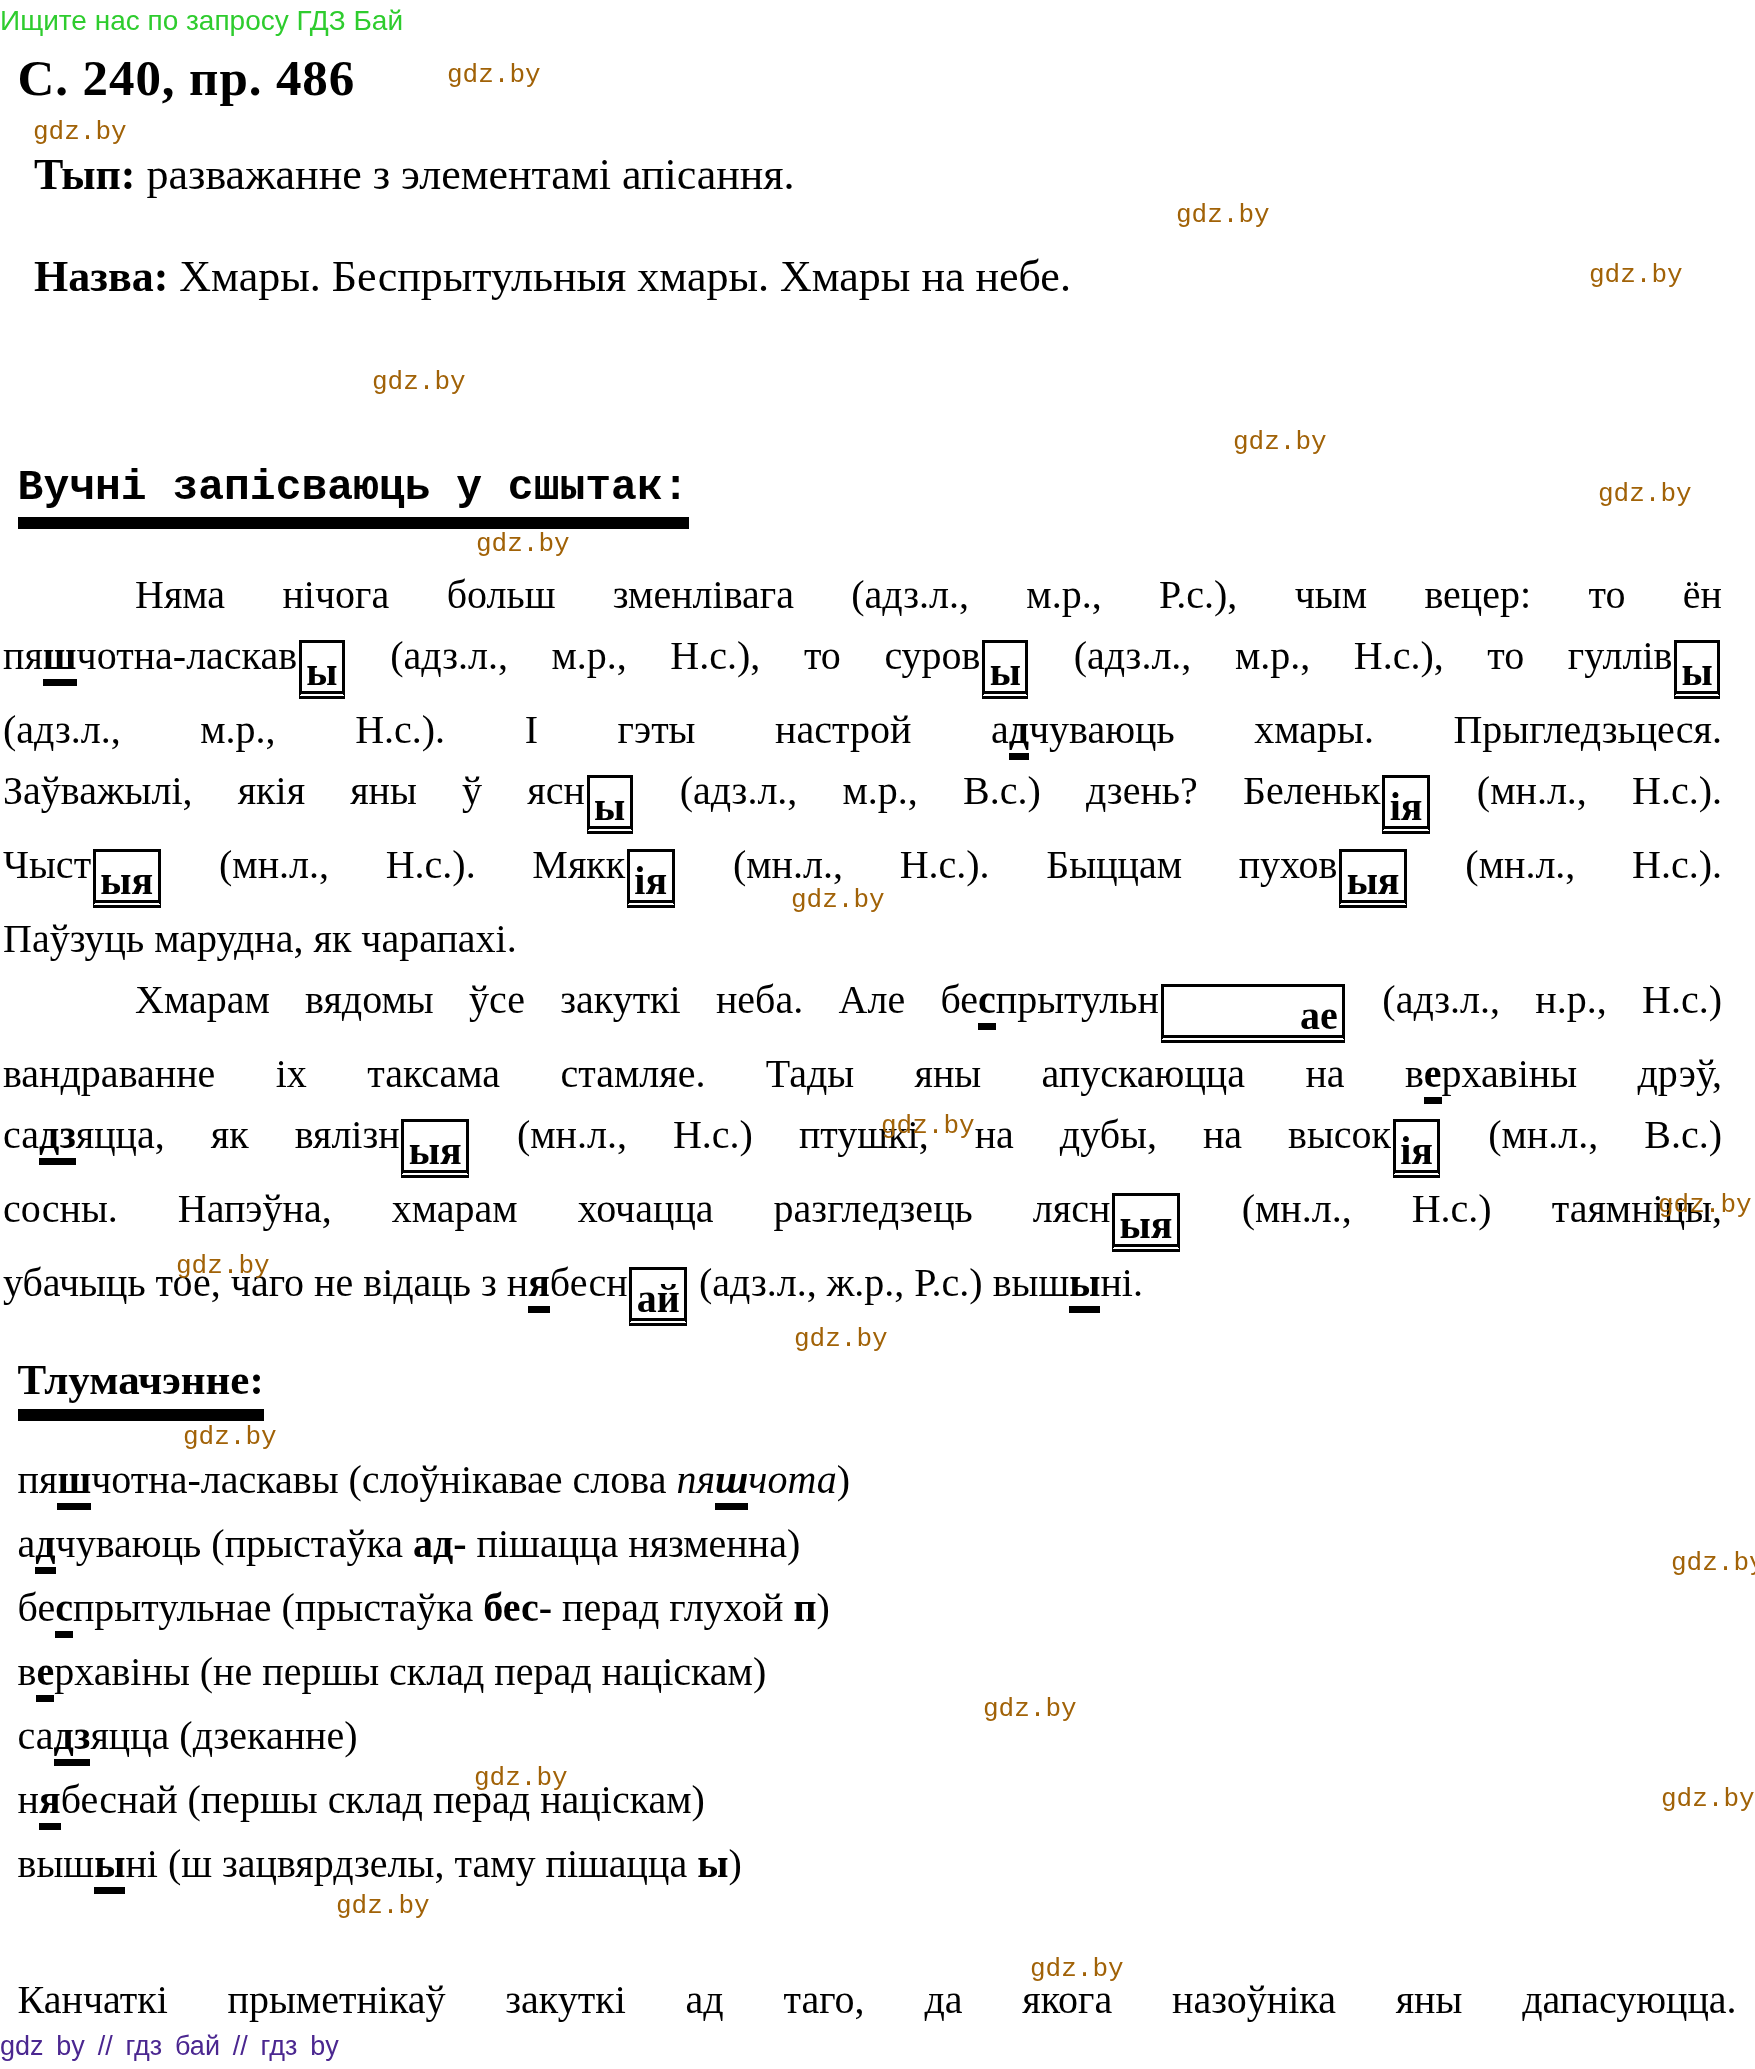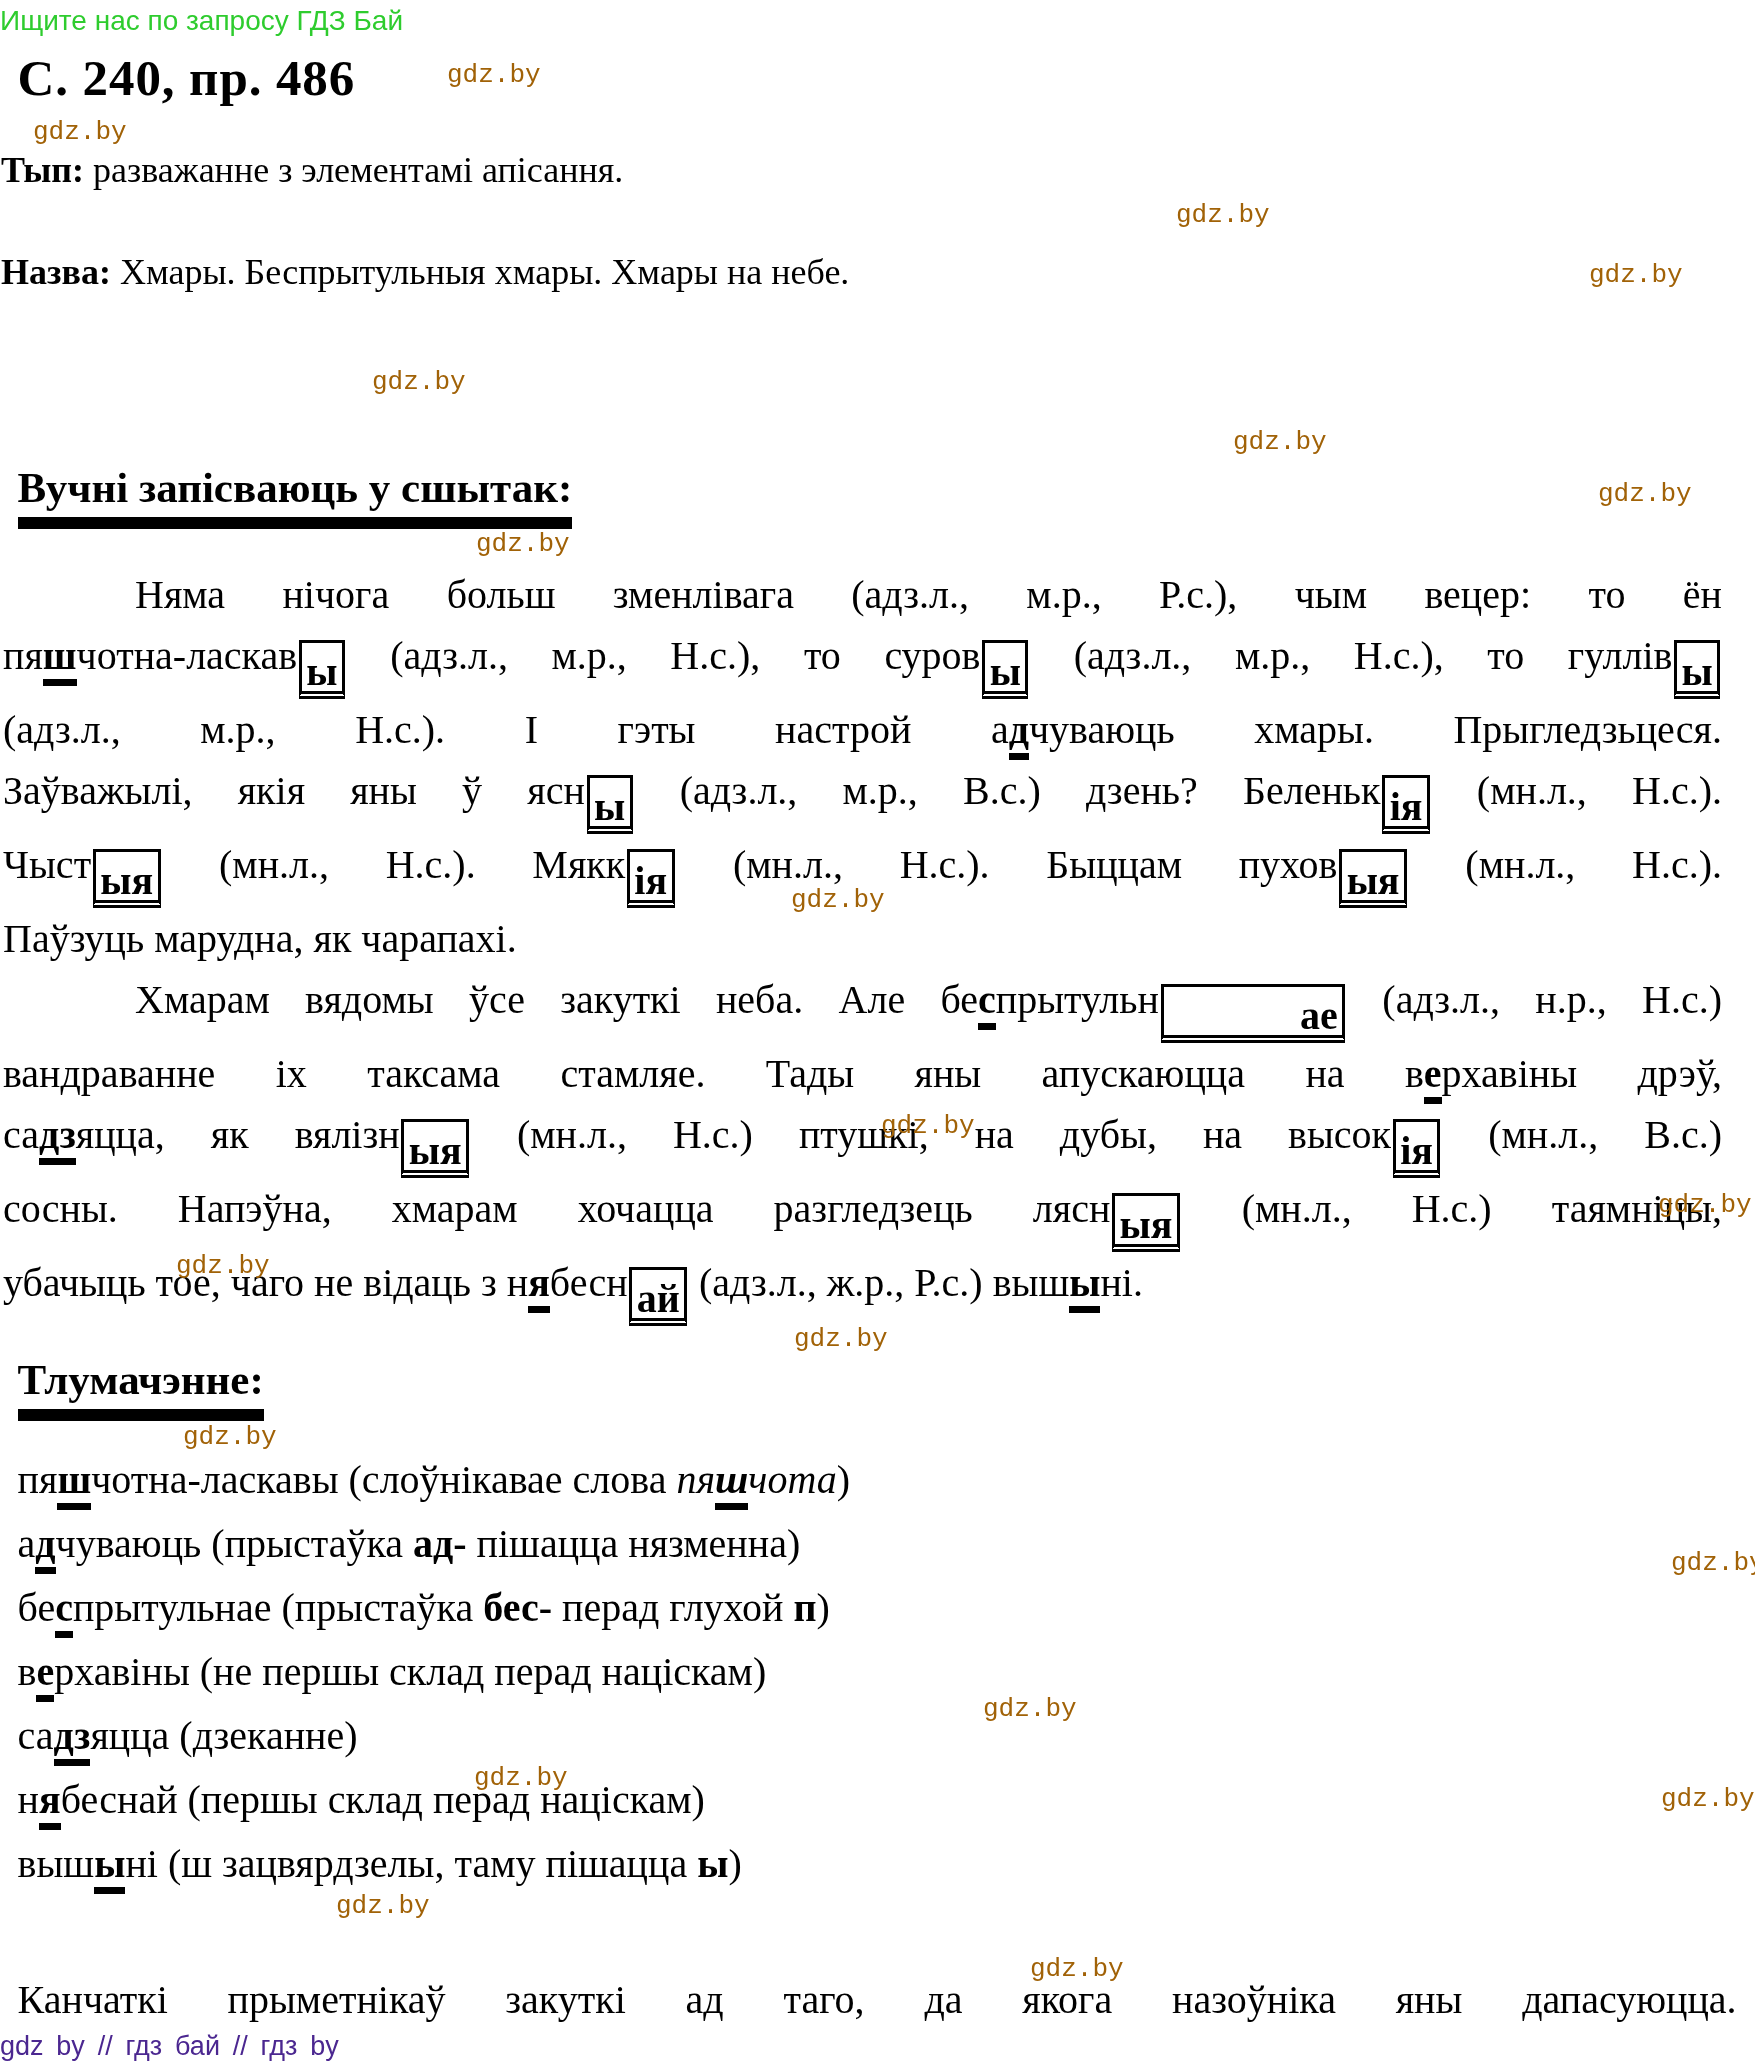--- a/index.html
+++ b/index.html
@@ -18,35 +18,35 @@
     font-family: "Liberation Sans", "DejaVu Sans", sans-serif;
     font-size: 28px;
     color: var(--promo-green, #2ecc2e);
   }
 
   .doc-title {
     position: absolute; top: 49px; left: 17.6px;
     font-size: 51px; font-weight: bold; letter-spacing: 0.9px;
   }
 
-  .abs-block { position: absolute; left: 1px; width: 1719px; font-size: 36px; }
+  .abs-block { position: absolute; left: 34px; width: 1719px; font-size: 44px; }
 
   .type-line  { top: 149px; }
   .nazva-line { top: 251px; }
 
   .underlined-heading {
     position: absolute; left: 17.6px;
     font-size: 43px; font-weight: bold;
   }
   .underlined-heading .hd {
     display: inline-block;
     border-bottom: 12.3px solid #000;
     padding-bottom: 5.3px;
   }
-  .notebook-heading    { top: 463px; }
+  .notebook-heading    { top: 463px; font-family: Liberation Mono, monospace; }
   .explanation-heading { top: 1355px; }
 
   .body-text {
     position: absolute; top: 564px; left: 3px; width: 1719px;
     font-size: 40px; line-height: 61px; font-family: Liberation Serif, serif;
   }
 
   .explanations {
     position: absolute; top: 1448px; left: 17.6px; width: 1719px;
     font-size: 40px; line-height: 64px;

